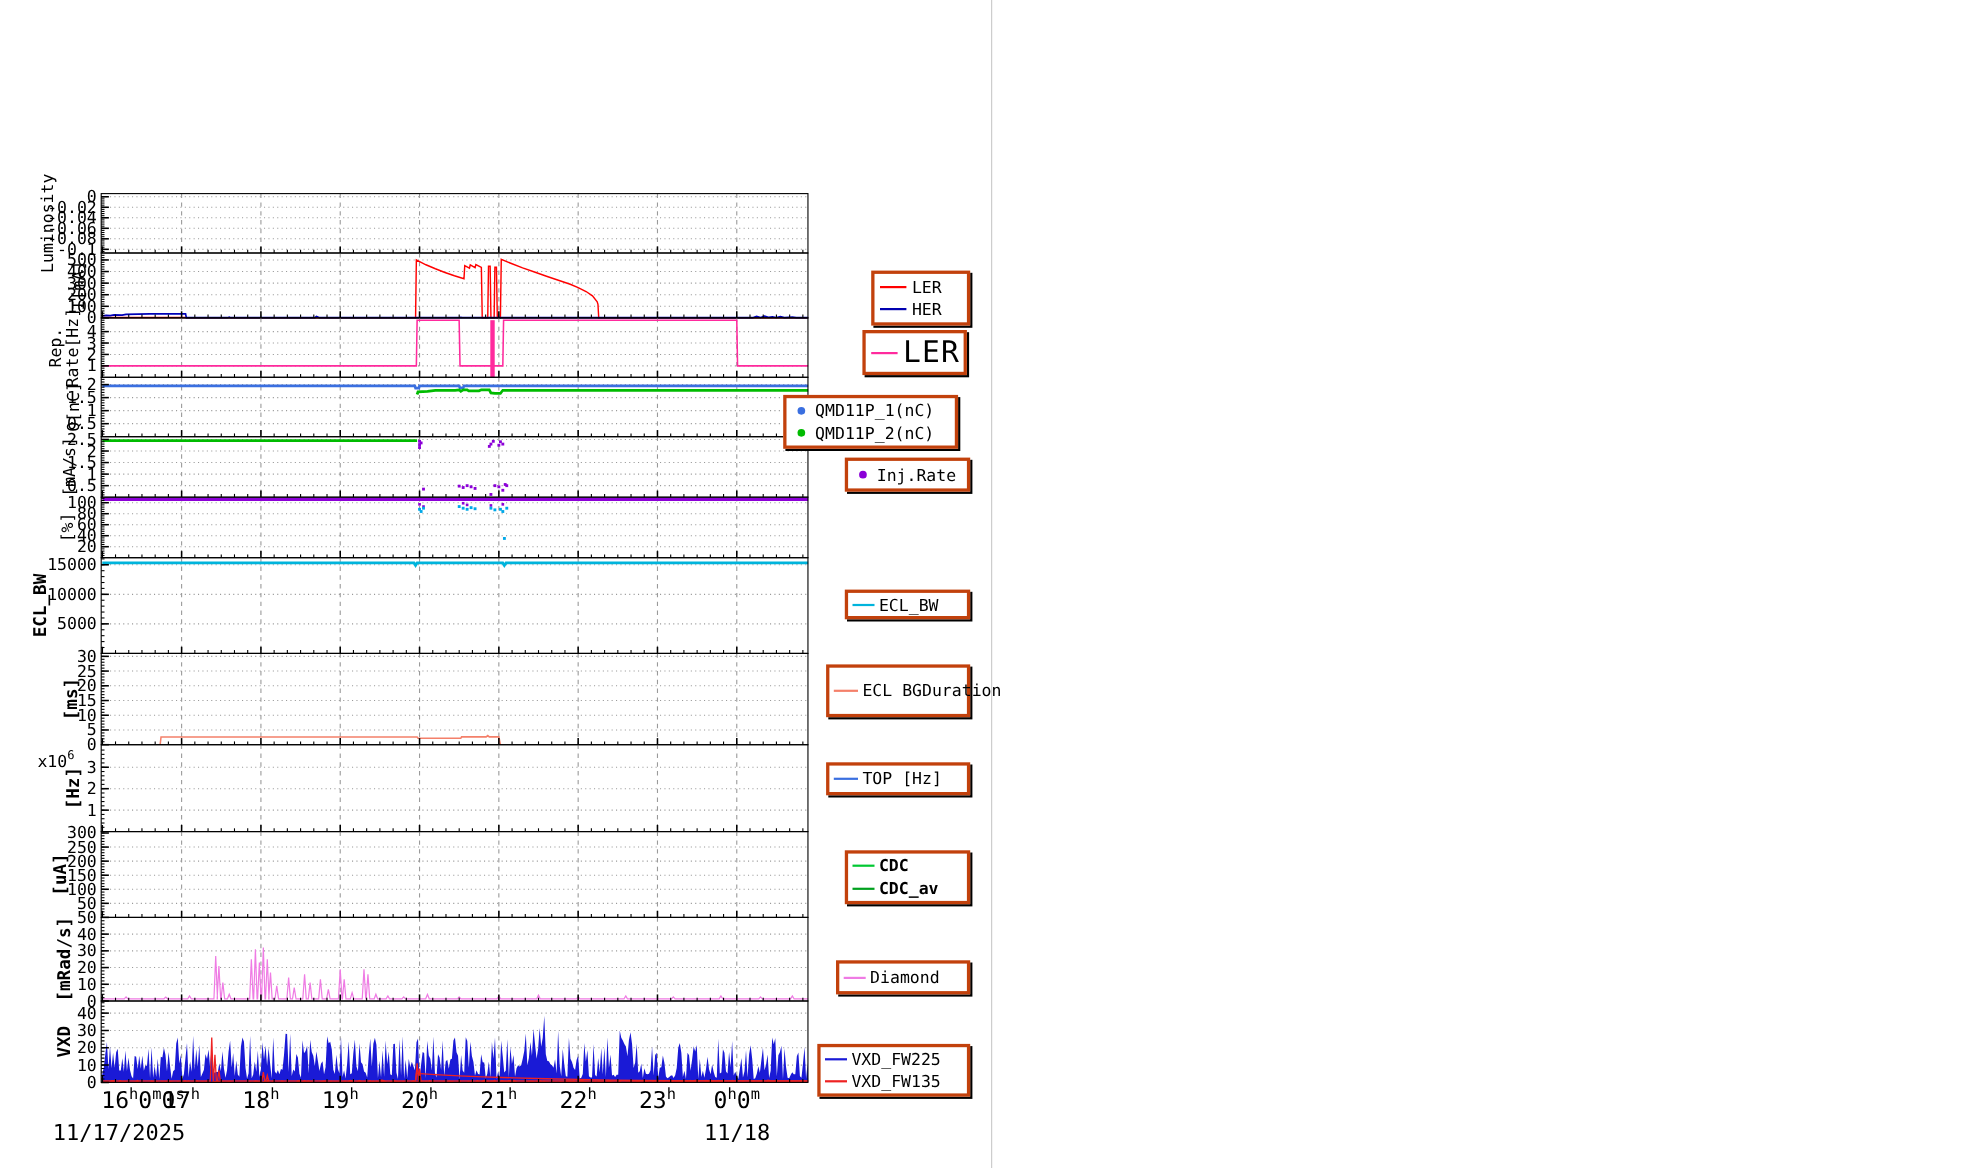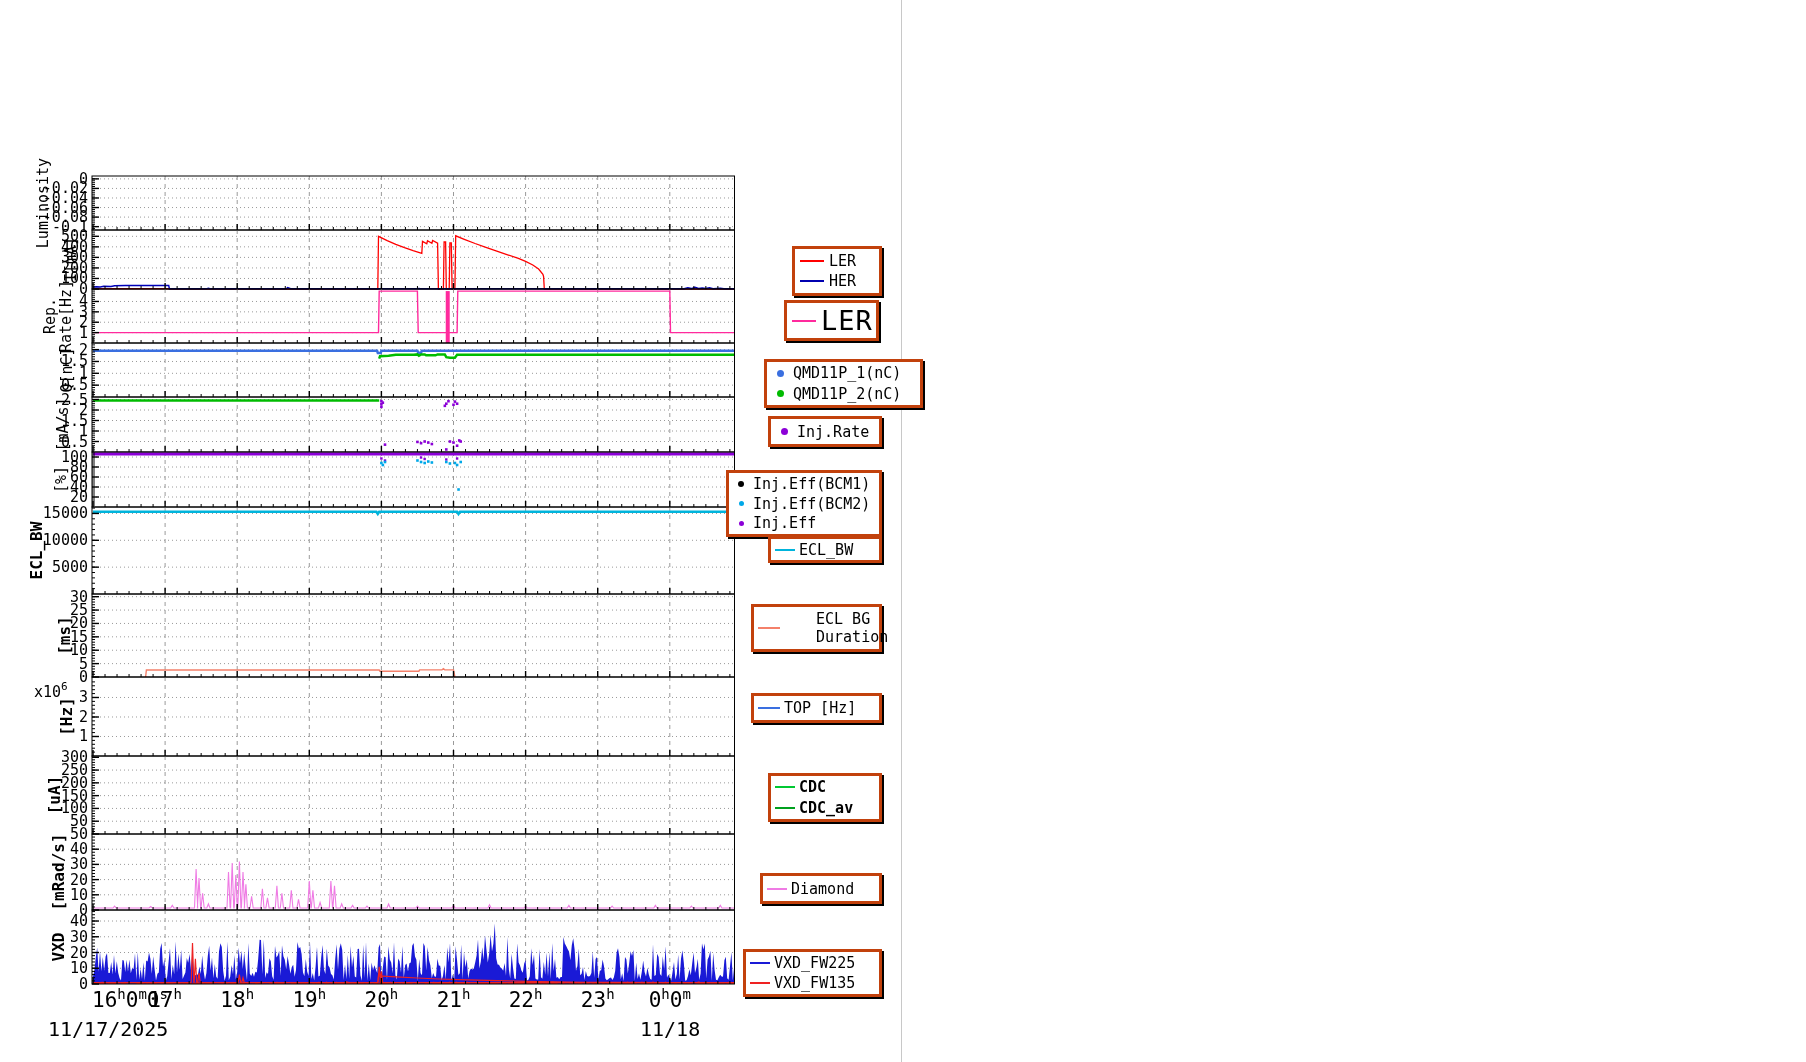--- a/index.html
+++ b/index.html
@@ -10,21 +10,21 @@
   svg text{font-family:"DejaVu Sans Mono","Liberation Mono",monospace;fill:#000;}
   .legend{position:absolute;background:#ffffff;border:3px solid #c2410c;box-shadow:2px 2px 0 #000;
           display:flex;flex-direction:column;justify-content:space-evenly;box-sizing:border-box;
           font-size:15px;color:#000;z-index:5;}
   .lg-row{display:flex;align-items:center;min-height:16px;}
   .lg-marker-col{width:34px;display:flex;align-items:center;justify-content:center;flex:0 0 34px;}
   .lg-line{display:inline-block;width:24px;height:0;border-top-width:2px;border-top-style:solid;}
   .lg-dot{display:inline-block;width:7px;height:7px;border-radius:50%;}
   .lg-text{white-space:pre;}
   .lg-big{font-size:27px;letter-spacing:1px;}
-  .lg-twoline{display:flex;flex-direction:column;margin-left:32px;}
+  .lg-twoline{display:flex;flex-direction:row;}
 </style>
 </head>
 <body>
 
 <div id="screen">
   <div id="canvas-area">
     <svg id="plot-svg" width="901" height="1062">
         <g>
           <line x1="165.1" y1="176" x2="165.1" y2="230" stroke="#9a9a9a" stroke-width="1" stroke-dasharray="4,4"></line>
           <line x1="237.2" y1="176" x2="237.2" y2="230" stroke="#9a9a9a" stroke-width="1" stroke-dasharray="4,4"></line>
@@ -1378,21 +1378,21 @@
     <div class="legend" style="left:784px;top:300px;width:95px;height:41px;">
       <div class="lg-row">
         <span class="lg-marker-col">
             <span class="lg-line" style="border-top-color: rgb(255, 42, 157);"></span>
           </span>
         <span class="lg-text lg-big">LER</span>
       </div>
     </div>
 
     
-    <div class="legend" style="left:764px;top:359px;width:159px;height:49px;">
+    <div class="legend" style="left:712px;top:359px;width:159px;height:49px;">
       <div class="lg-row">
         <span class="lg-marker-col" style="width:26px;flex-basis:26px;">
             <span class="lg-dot" style="background: rgb(58, 111, 224);"></span>
           </span>
         <span class="lg-text">QMD11P_1(nC)</span>
       </div>
       <div class="lg-row">
         <span class="lg-marker-col" style="width:26px;flex-basis:26px;">
             <span class="lg-dot" style="background: rgb(0, 187, 0);"></span>
           </span>
@@ -1404,40 +1404,20 @@
     <div class="legend" style="left:768px;top:416px;width:114px;height:31px;">
       <div class="lg-row">
         <span class="lg-marker-col" style="width:26px;flex-basis:26px;">
             <span class="lg-dot" style="background: rgb(139, 0, 215);"></span>
           </span>
         <span class="lg-text">Inj.Rate</span>
       </div>
     </div>
 
     
-    <div class="legend" style="left:726px;top:470px;width:156px;height:67px;">
-      <div class="lg-row">
-        <span class="lg-marker-col" style="width:24px;flex-basis:24px;">
-            <span class="lg-dot" style="width: 6px; height: 6px; background: rgb(0, 0, 0);"></span>
-          </span>
-        <span class="lg-text">Inj.Eff(BCM1)</span>
-      </div>
-      <div class="lg-row">
-        <span class="lg-marker-col" style="width:24px;flex-basis:24px;">
-            <span class="lg-dot" style="width: 5px; height: 5px; background: rgb(0, 168, 232);"></span>
-          </span>
-        <span class="lg-text">Inj.Eff(BCM2)</span>
-      </div>
-      <div class="lg-row">
-        <span class="lg-marker-col" style="width:24px;flex-basis:24px;">
-            <span class="lg-dot" style="width: 5px; height: 5px; background: rgb(139, 0, 215);"></span>
-          </span>
-        <span class="lg-text">Inj.Eff</span>
-      </div>
-    </div>
 
     
     <div class="legend" style="left:768px;top:536px;width:114px;height:27px;">
       <div class="lg-row">
         <span class="lg-marker-col" style="width:28px;flex-basis:28px;">
             <span class="lg-line" style="width: 20px; border-top-color: rgb(0, 180, 220);"></span>
           </span>
         <span class="lg-text">ECL_BW</span>
       </div>
     </div>

